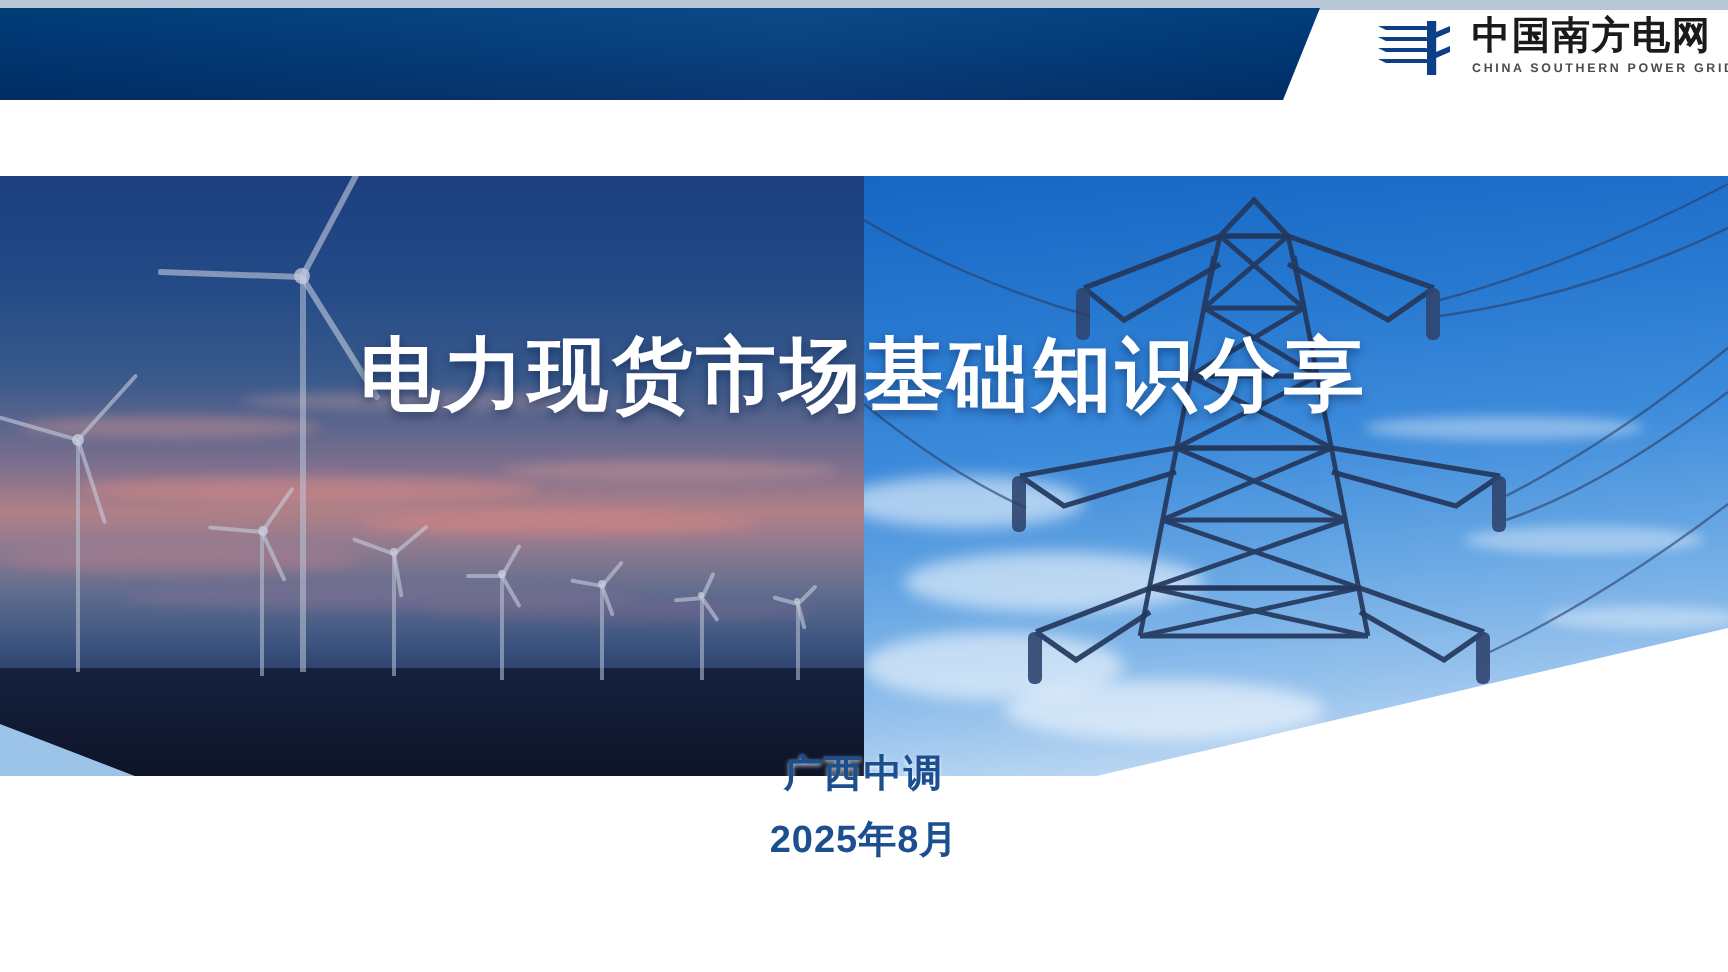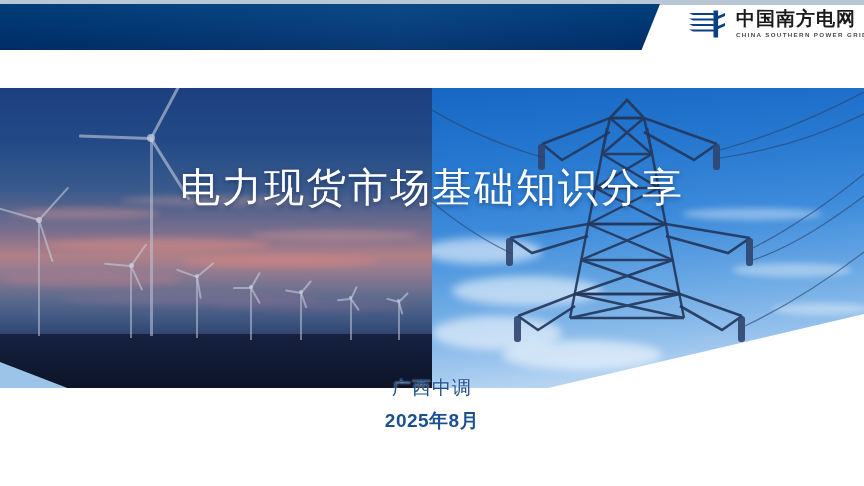--- a/index.html
+++ b/index.html
@@ -169,21 +169,21 @@
     border-radius: 50%;
   }
 
   
   .title {
     position: absolute;
     left: 0; top: 160px;
     width: 864px;
     text-align: center;
     font-size: 40px;
-    font-weight: normal;
+    font-weight: bold;
     color: #ffffff;
     letter-spacing: 2px;
     text-shadow: 0 2px 5px rgba(0,20,60,0.45);
     z-index: 30;
     white-space: nowrap;
   }
 
   
   .wedge-white-right {
     position: absolute;
@@ -214,21 +214,21 @@
   
   .subtitle-block {
     position: absolute;
     left: 0; top: 374px;
     width: 864px;
     text-align: center;
     z-index: 40;
   }
   .subtitle-org {
     font-size: 19px;
-    font-weight: normal;
+    font-weight: bold;
     color: #1b4f8f;
     letter-spacing: 1px;
     line-height: 1.5;
     text-shadow: 0 1px 2px rgba(255,255,255,0.8);
   }
   .subtitle-date {
     font-size: 19px;
     font-weight: bold;
     color: #1b4f8f;
     letter-spacing: 0.5px;

